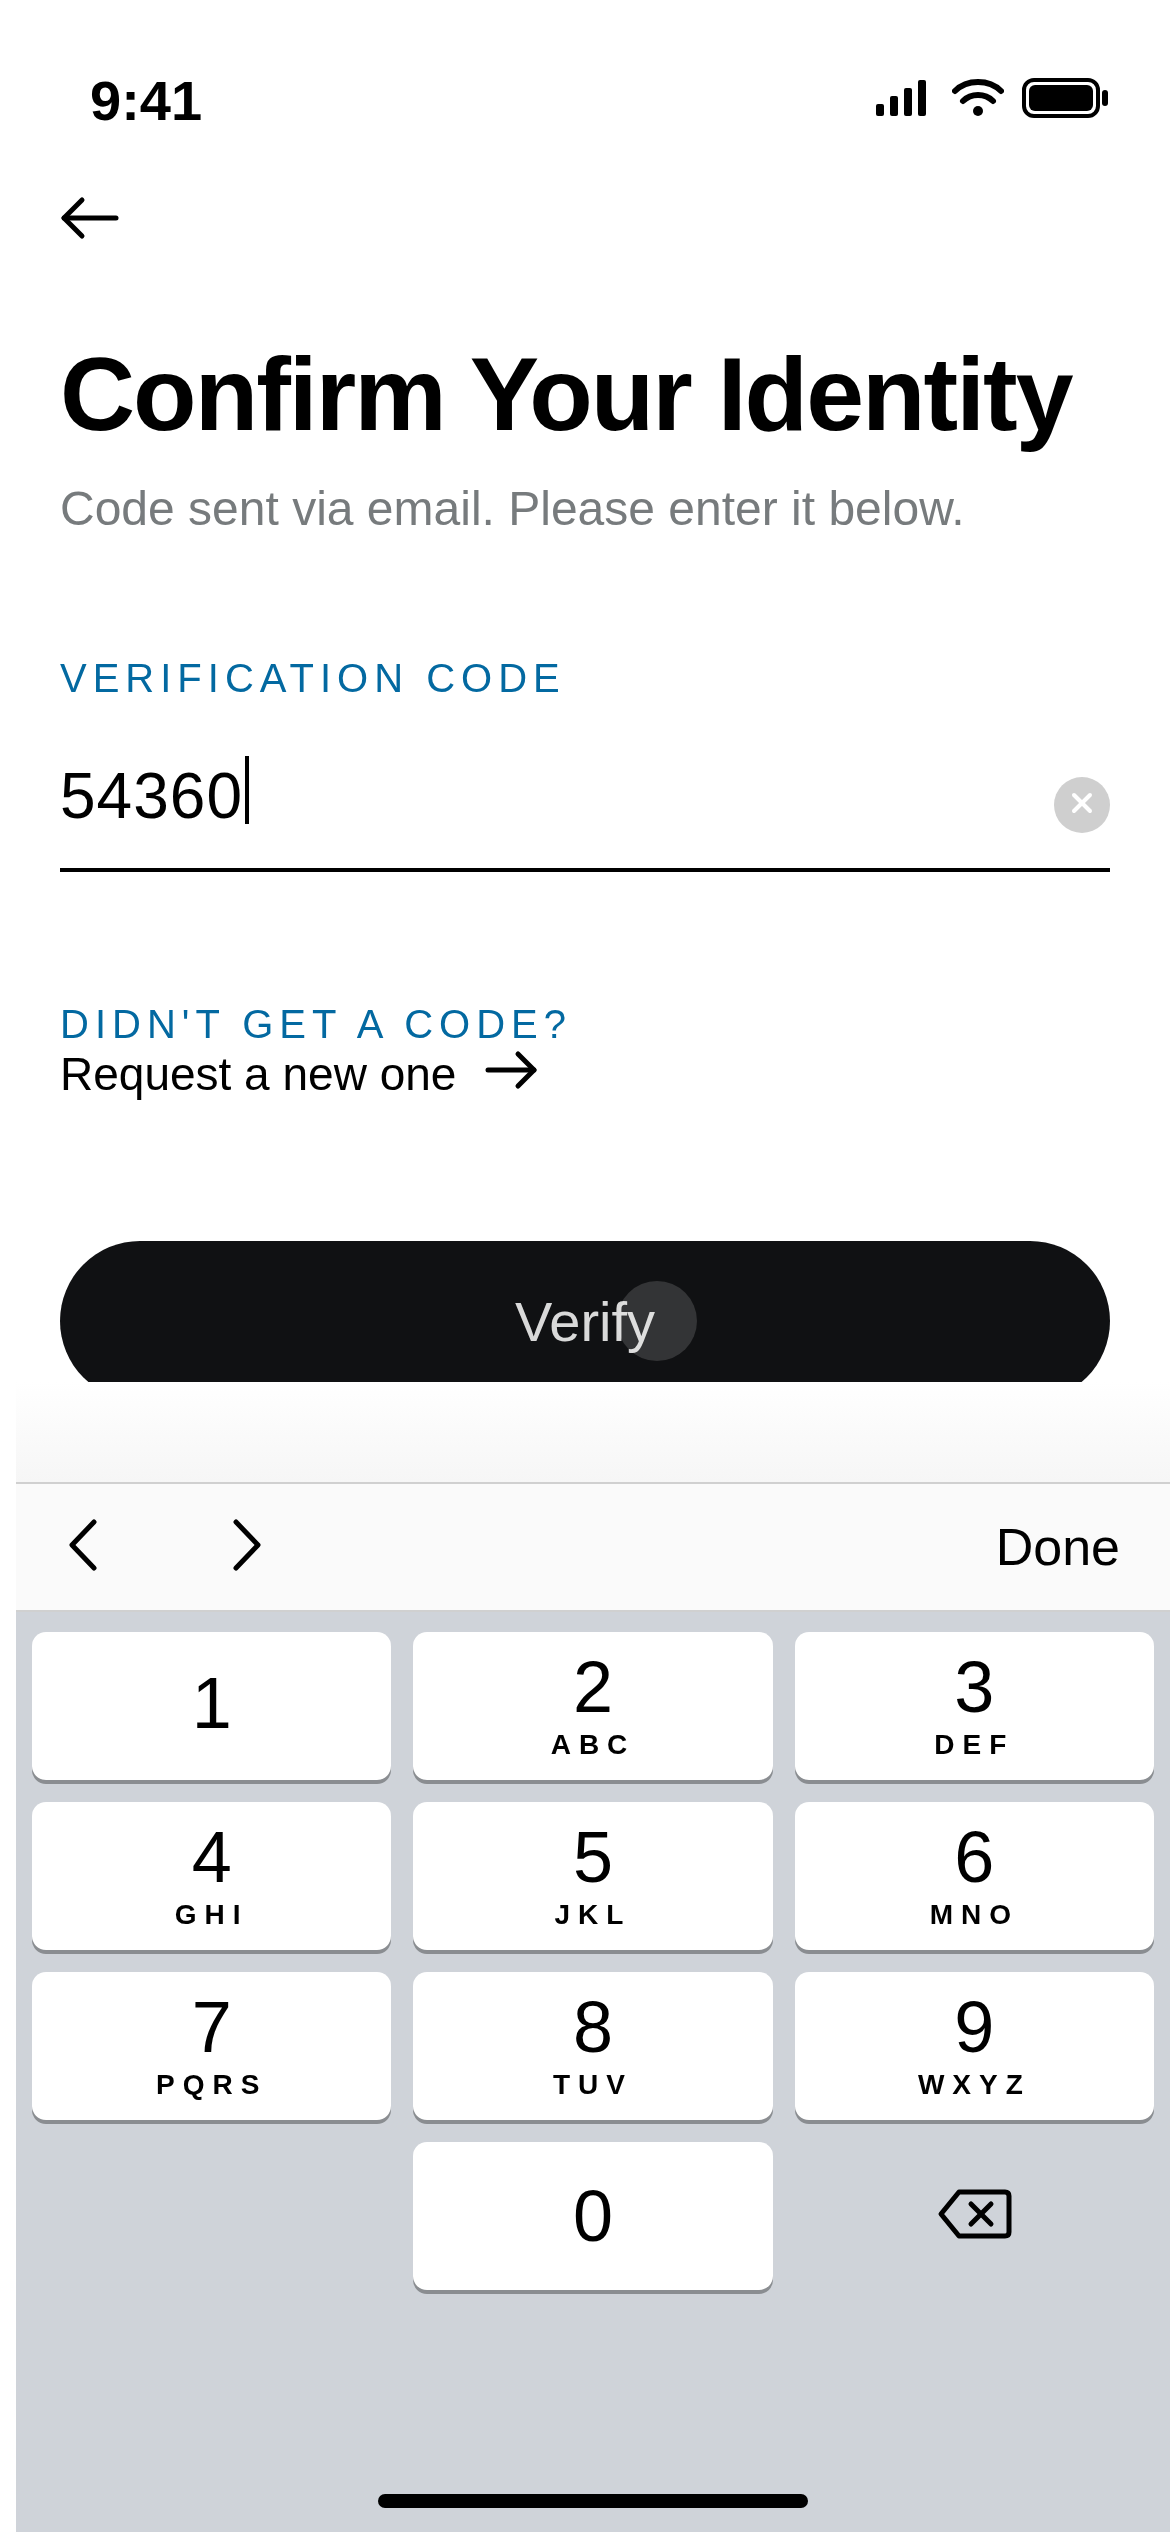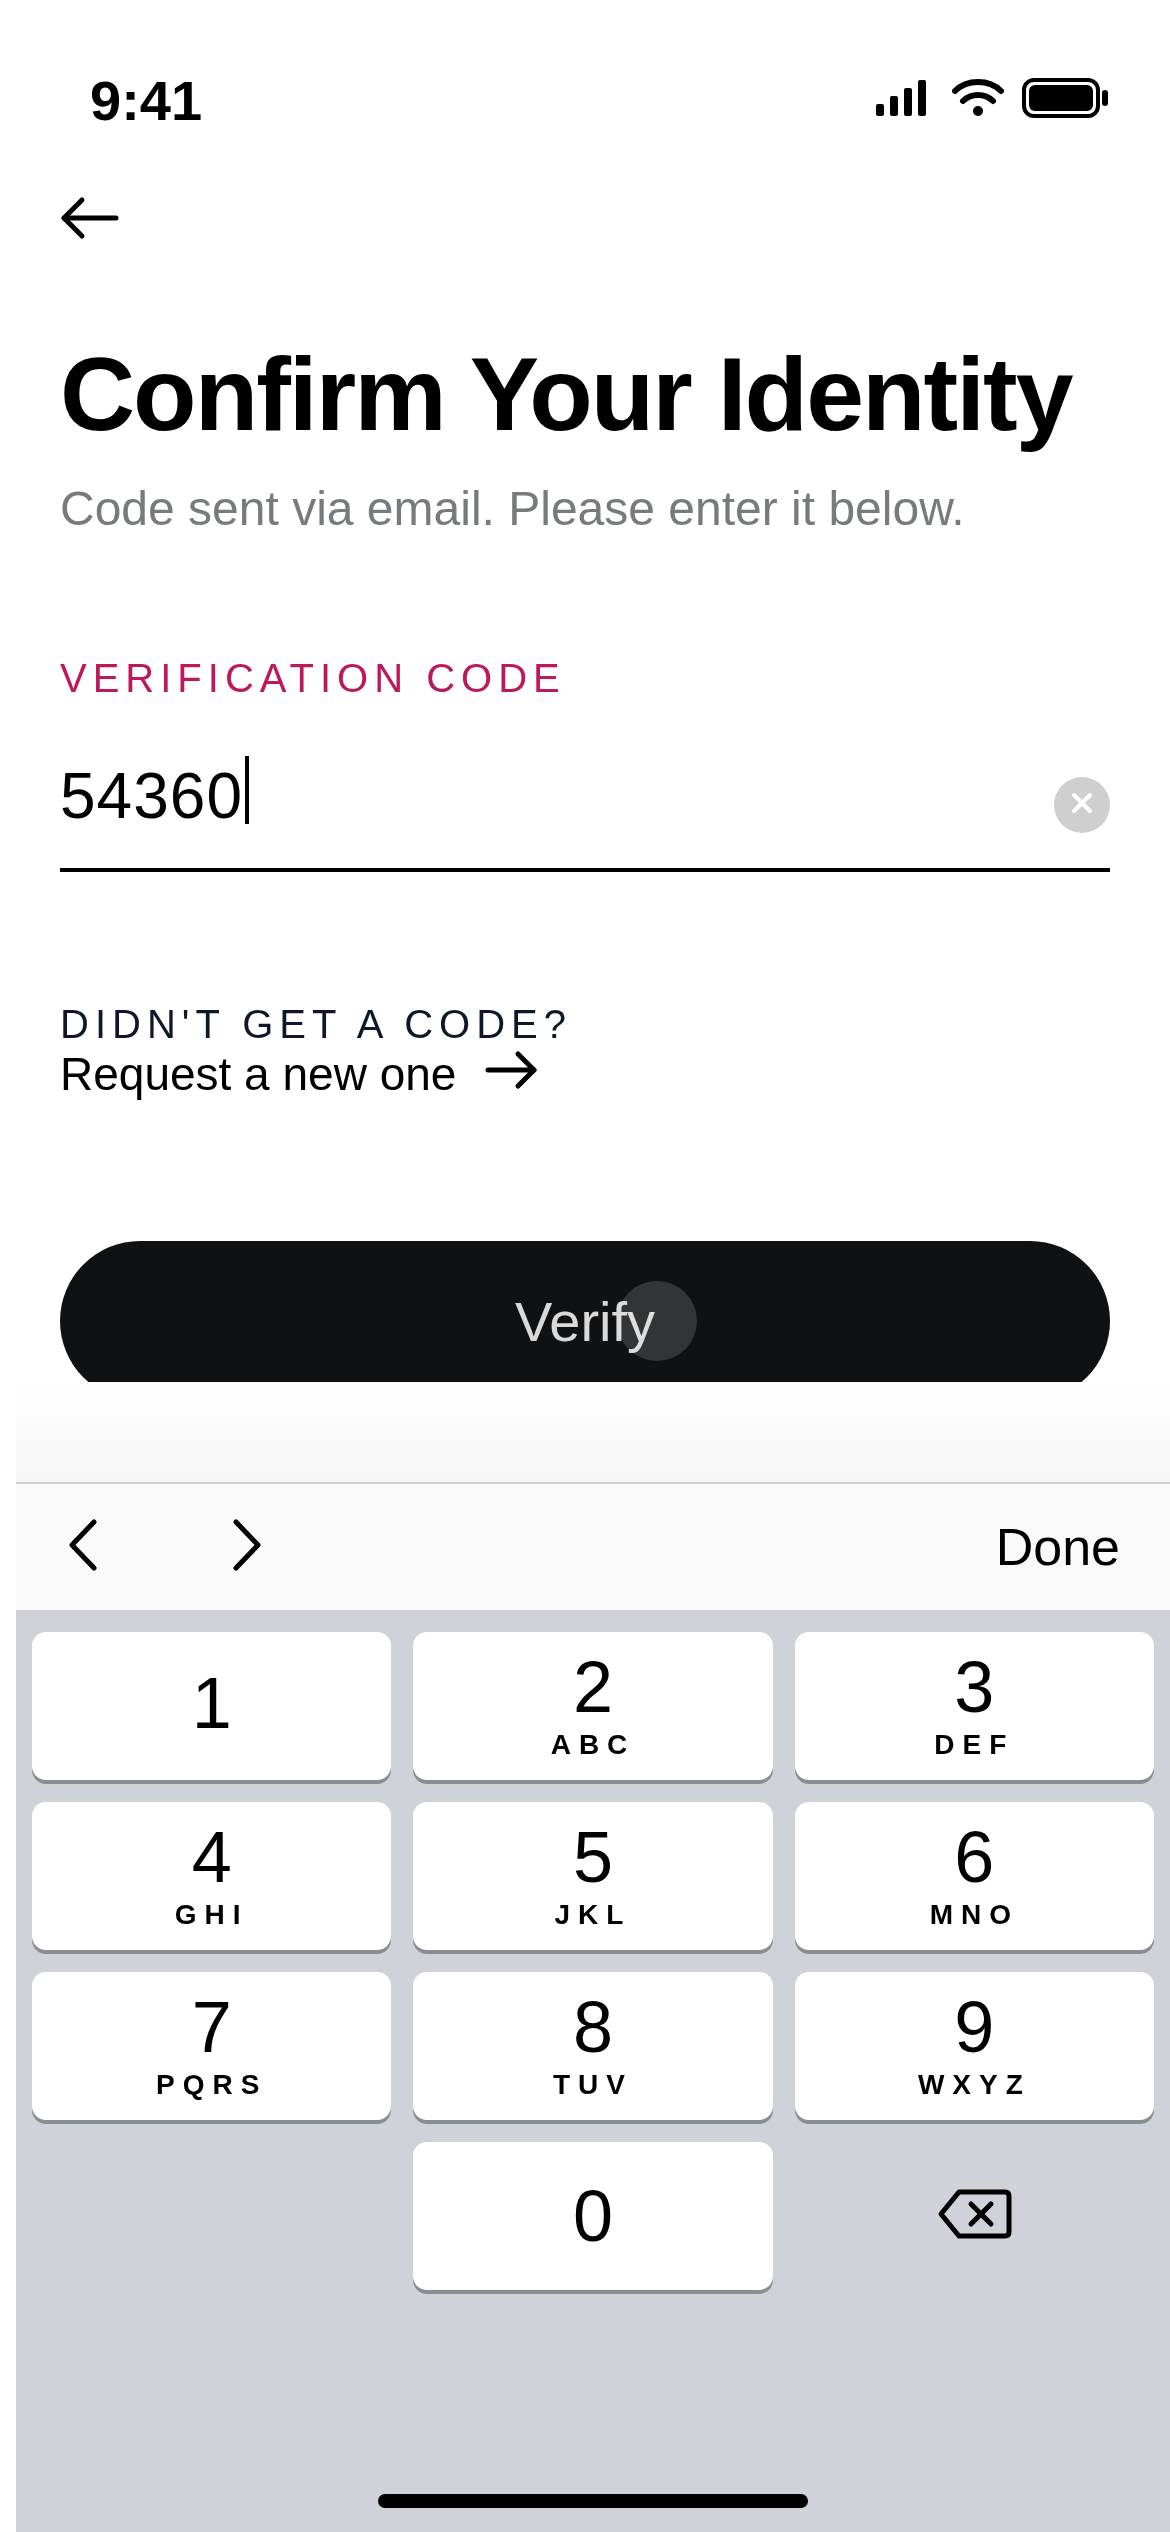--- a/index.html
+++ b/index.html
@@ -12,28 +12,28 @@
 
   
   .header { padding: 40px 60px 0 60px; }
   .back-btn { width:60px; height:60px; display:flex; align-items:center; justify-content:center; cursor:pointer; }
 
   
   .content { padding: 90px 60px 0 60px; }
   .title { font-size: 104px; font-weight: 600; letter-spacing: -2px; line-height:1.05; }
   .subtitle { margin-top: 32px; font-size: 48px; color:#777b7d; }
 
-  .field-label { margin-top: 120px; font-size: 40px; letter-spacing: 6px; color:#be185d; }
+  .field-label { margin-top: 120px; font-size: 40px; letter-spacing: 6px; color:#0369a1; }
   .field-row { display:flex; align-items:flex-end; margin-top: 55px; border-bottom: 4px solid #000; padding-bottom: 35px; }
   .field-input { flex:1; font-size: 64px; letter-spacing: 1px; color:#000; position:relative; }
   .caret { display:inline-block; width:4px; height:68px; background:#000; vertical-align: -6px; margin-left:2px; animation: blink 1s step-start infinite; }
   @keyframes blink { 50% { opacity:0; } }
   .clear-btn { width:56px; height:56px; border-radius:50%; background:#cfcfcf; display:flex; align-items:center; justify-content:center; cursor:pointer; }
 
-  .resend-label { margin-top: 130px; font-size: 40px; letter-spacing: 6px; color:#0f172a; }
+  .resend-label { margin-top: 130px; font-size: 40px; letter-spacing: 6px; color:#0369a1; }
   .resend-link { display:flex; align-items:center; gap:28px; font-size: 46px; cursor:pointer; }
 
   .verify-btn { margin-top: 140px; width:100%; height:160px; border-radius:80px; background:#101113; color:#d9d9d9; display:flex; align-items:center; justify-content:center; font-size:56px; font-weight:400; cursor:pointer; position:relative; }
   .verify-btn .tap-ripple { position:absolute; width:80px; height:80px; border-radius:50%; background:rgba(255,255,255,0.15); left:53%; top:40px; }
 
   
   .kb-wrapper { position:absolute; bottom:0; left:16px; right:0; }
   .kb-shadow { height:100px; background: linear-gradient(#ffffff, #f6f6f6); }
   .kb-toolbar { display:flex; align-items:center; justify-content:space-between; padding: 20px 50px 20px 30px; height:130px; background:#fafafa; border-top:2px solid #d0d0d0; border-bottom:2px solid #d0d0d0;}
   .kb-nav { display:flex; gap:130px; padding-left:18px;}

